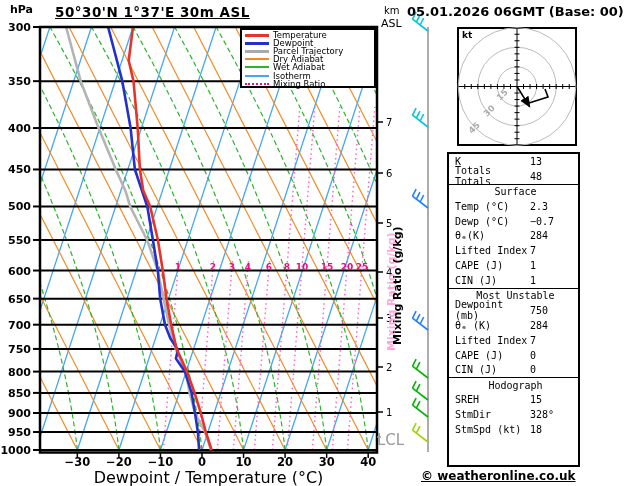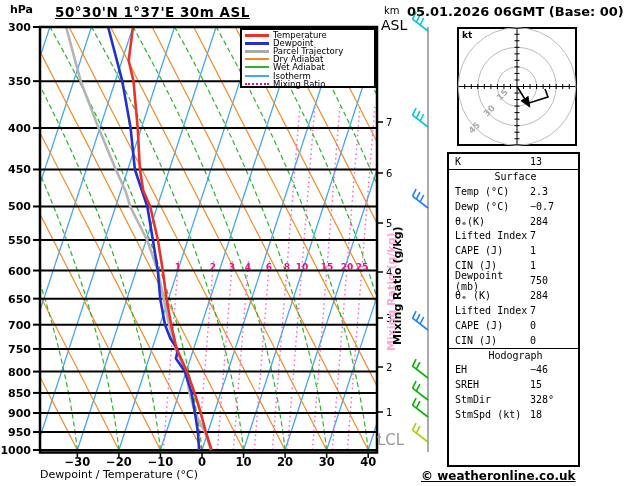--- a/index.html
+++ b/index.html
@@ -4,23 +4,23 @@
 <style>
   html,body{margin:0;padding:0;background:#fff;}
   #page{position:relative;width:629px;height:486px;background:#fff;overflow:hidden;
         font-family:"DejaVu Sans","Liberation Sans",sans-serif;color:#000;}
   svg{position:absolute;left:0;top:0;}
   .abs{position:absolute;white-space:nowrap;}
   #hpa-label{left:10px;top:3px;font-size:11px;font-weight:bold;}
   #page-title{left:55px;top:4px;font-size:13.5px;font-weight:bold;letter-spacing:.5px;text-decoration:underline;}
   #date-title{left:407px;top:4px;font-size:13px;font-weight:bold;text-align:center;}
   #km-unit{left:384px;top:5px;font-size:10px;}
-  #asl-unit{left:381px;top:17px;font-size:14px;text-align:right;}
+  #asl-unit{left:381px;top:17px;font-size:11px;text-align:right;}
   #kt-label{left:462px;top:30px;font-size:9px;font-weight:bold;}
-  #xaxis-label{left:40px;top:468px;width:337px;text-align:left;font-size:11px;}
+  #xaxis-label{left:40px;top:468px;width:337px;text-align:center;font-size:16px;}
   #lcl-label{left:377px;top:431px;font-size:15px;color:#999;}
   #copyright{left:421px;top:469px;font-size:12px;font-weight:bold;text-decoration:underline;}
   .vtext{position:absolute;transform:rotate(-90deg);transform-origin:0 0;white-space:nowrap;
          font-size:11px;font-weight:bold;}
   #mix-label-black{left:391px;top:345px;color:#000;z-index:3;}
   #mix-label-pink{left:385px;top:351px;color:#ffa8d8;z-index:2;}
   #legend{position:absolute;left:240px;top:28px;width:136px;height:60px;background:#fff;
           border:2px solid #000;box-sizing:border-box;z-index:5;padding:1px 0 8px 3px;}
   .lrow{display:flex;align-items:center;height:8.1px;}
   .lline{width:24px;margin-right:4px;flex:0 0 auto;}
@@ -319,20 +319,24 @@
       <div class="lrow">
         <div class="lline" style="border-top: 2px dotted rgb(230, 16, 122);"></div>
         <span class="llab">Mixing Ratio</span>
       </div>
     </div>
   <div id="datatable">
       <div class="trow">
         <span class="tlab">K</span>
         <span class="tval">13</span>
       </div>
+      <div class="trow">
+        <span class="tlab">Totals Totals</span>
+        <span class="tval">48</span>
+      </div>
       <div class="trow thead">Surface</div>
       <div class="trow">
         <span class="tlab">Temp (°C)</span>
         <span class="tval">2.3</span>
       </div>
       <div class="trow">
         <span class="tlab">Dewp (°C)</span>
         <span class="tval">−0.7</span>
       </div>
       <div class="trow">
@@ -344,20 +348,21 @@
         <span class="tval">7</span>
       </div>
       <div class="trow">
         <span class="tlab">CAPE (J)</span>
         <span class="tval">1</span>
       </div>
       <div class="trow">
         <span class="tlab">CIN (J)</span>
         <span class="tval">1</span>
       </div>
+      <div class="trow thead">Most Unstable</div>
       <div class="trow">
         <span class="tlab">Dewpoint (mb)</span>
         <span class="tval">750</span>
       </div>
       <div class="trow">
         <span class="tlab">θₑ (K)</span>
         <span class="tval">284</span>
       </div>
       <div class="trow">
         <span class="tlab">Lifted Index</span>
@@ -365,24 +370,20 @@
       </div>
       <div class="trow">
         <span class="tlab">CAPE (J)</span>
         <span class="tval">0</span>
       </div>
       <div class="trow">
         <span class="tlab">CIN (J)</span>
         <span class="tval">0</span>
       </div>
       <div class="trow thead">Hodograph</div>
-      <div class="trow">
-        <span class="tlab">EH</span>
-        <span class="tval">−46</span>
-      </div>
       <div class="trow">
         <span class="tlab">SREH</span>
         <span class="tval">15</span>
       </div>
       <div class="trow">
         <span class="tlab">StmDir</span>
         <span class="tval">328°</span>
       </div>
       <div class="trow">
         <span class="tlab">StmSpd (kt)</span>

